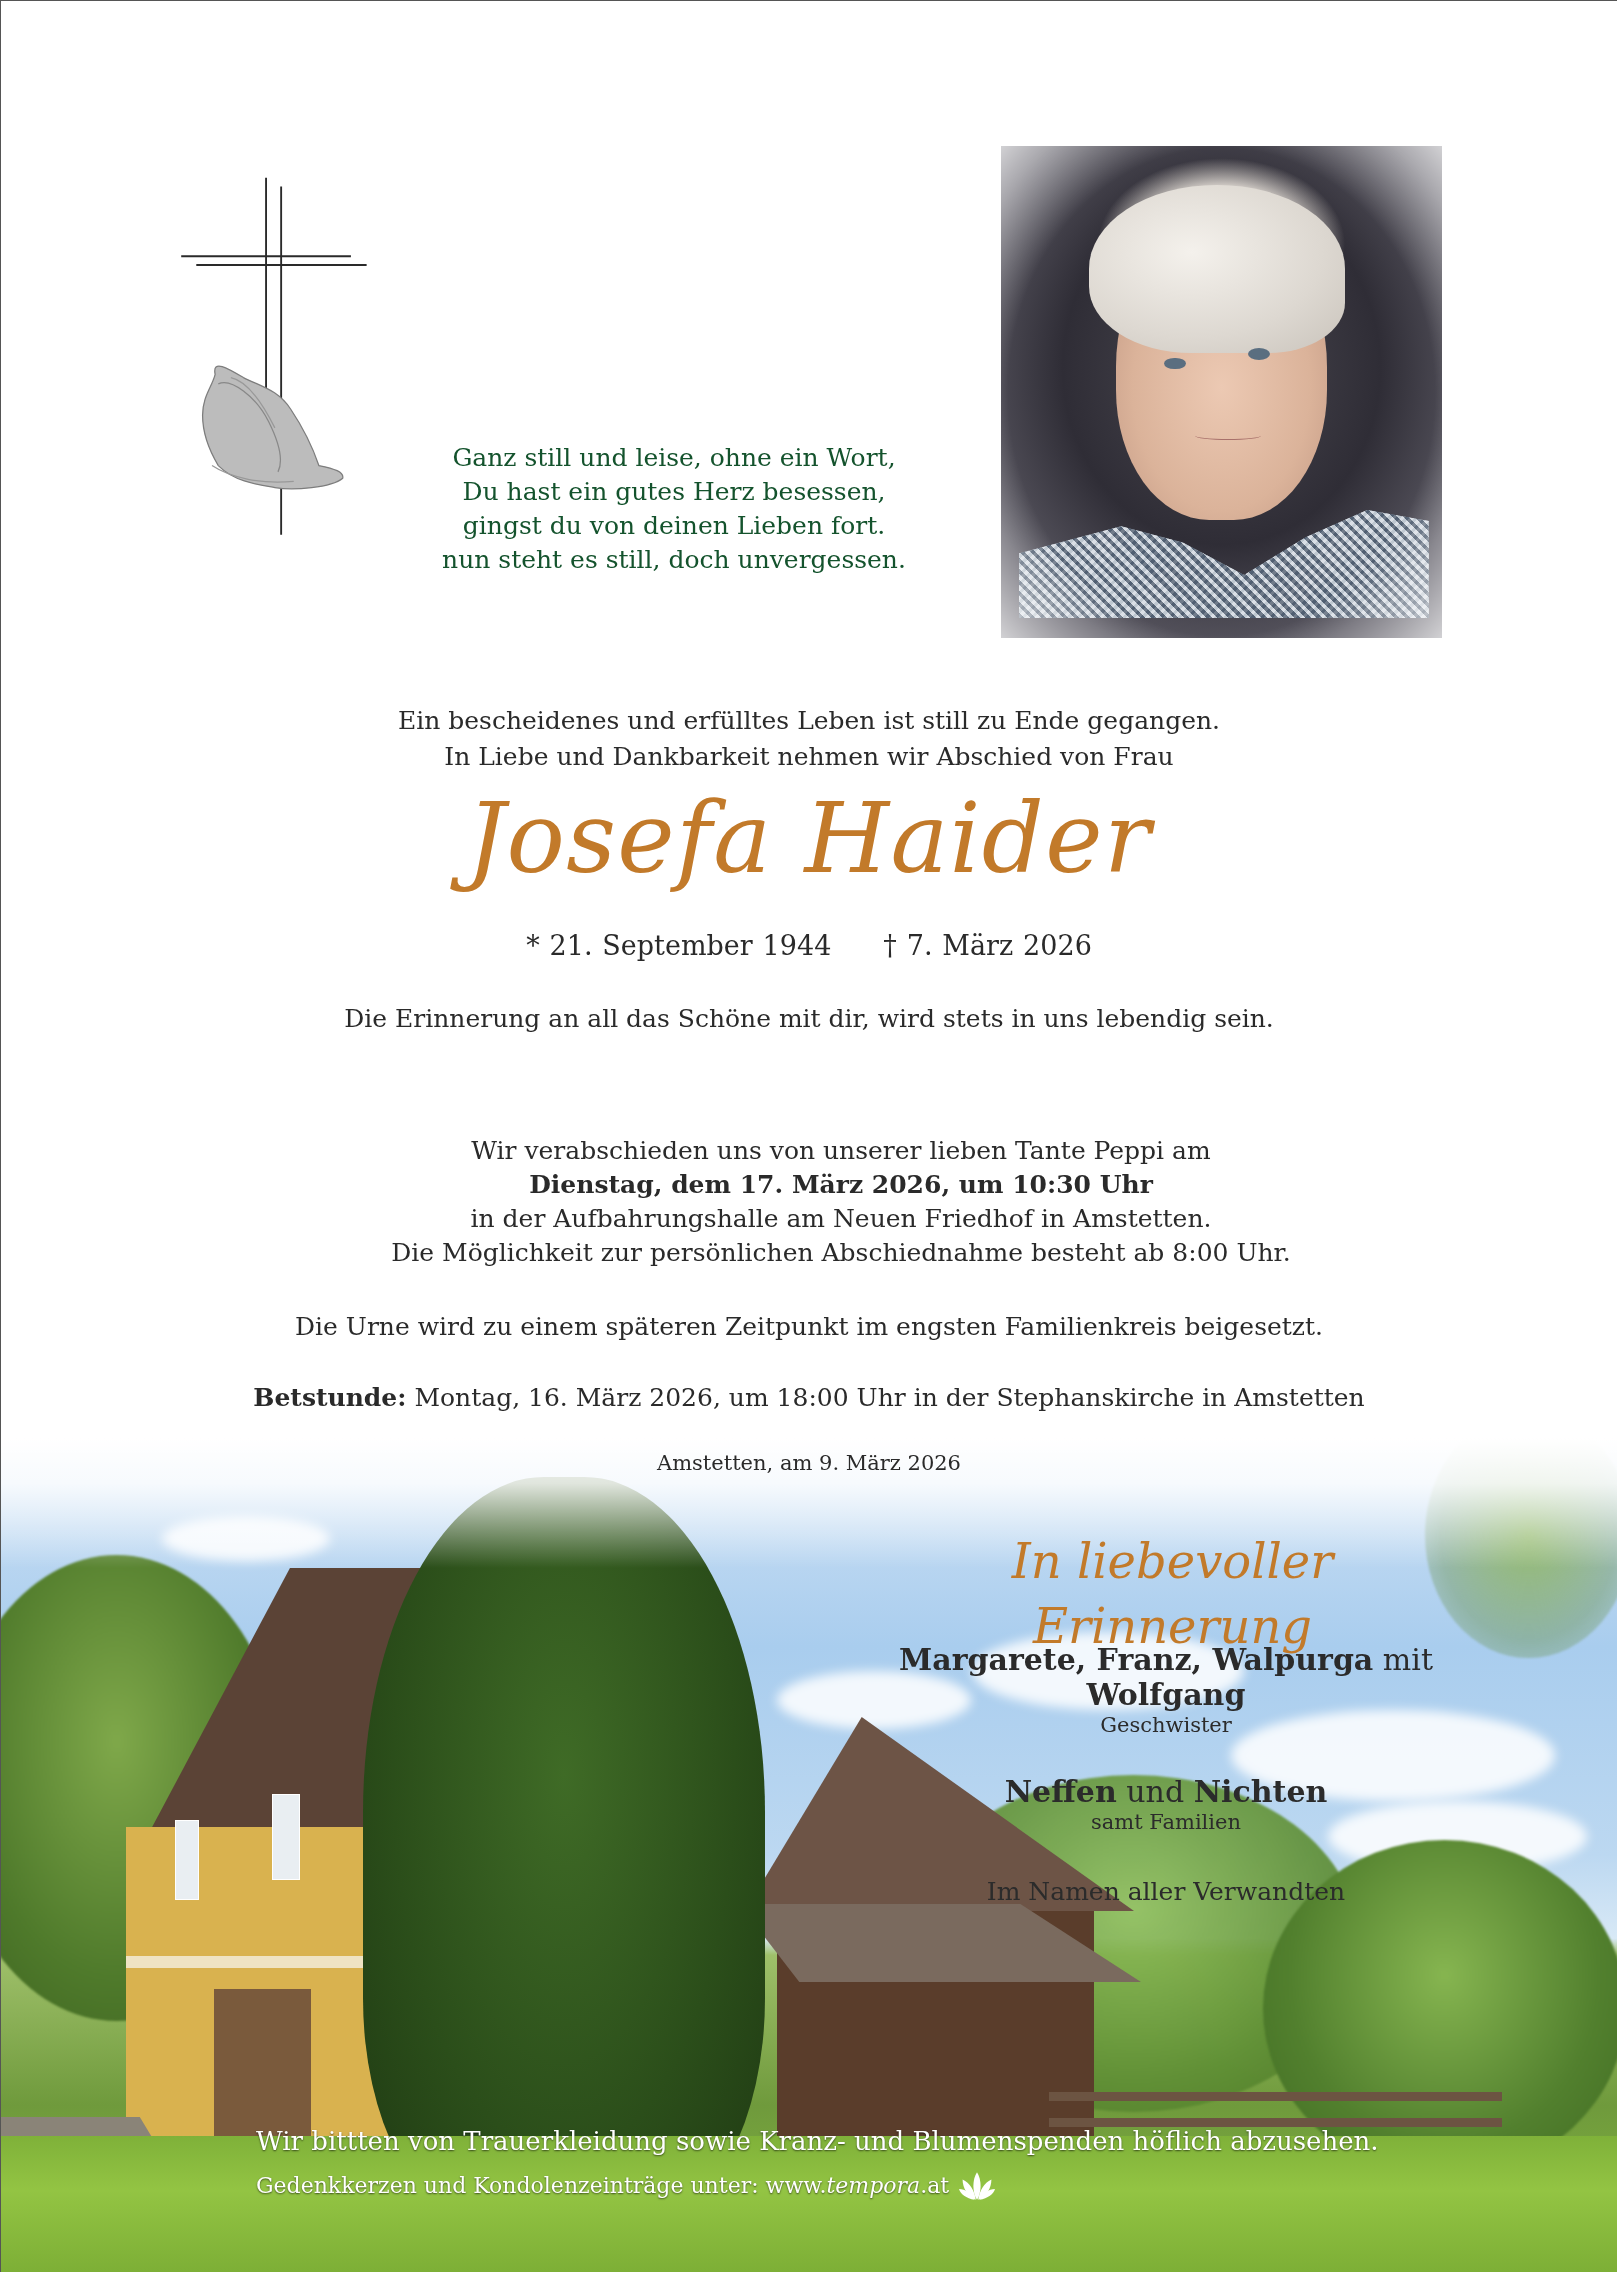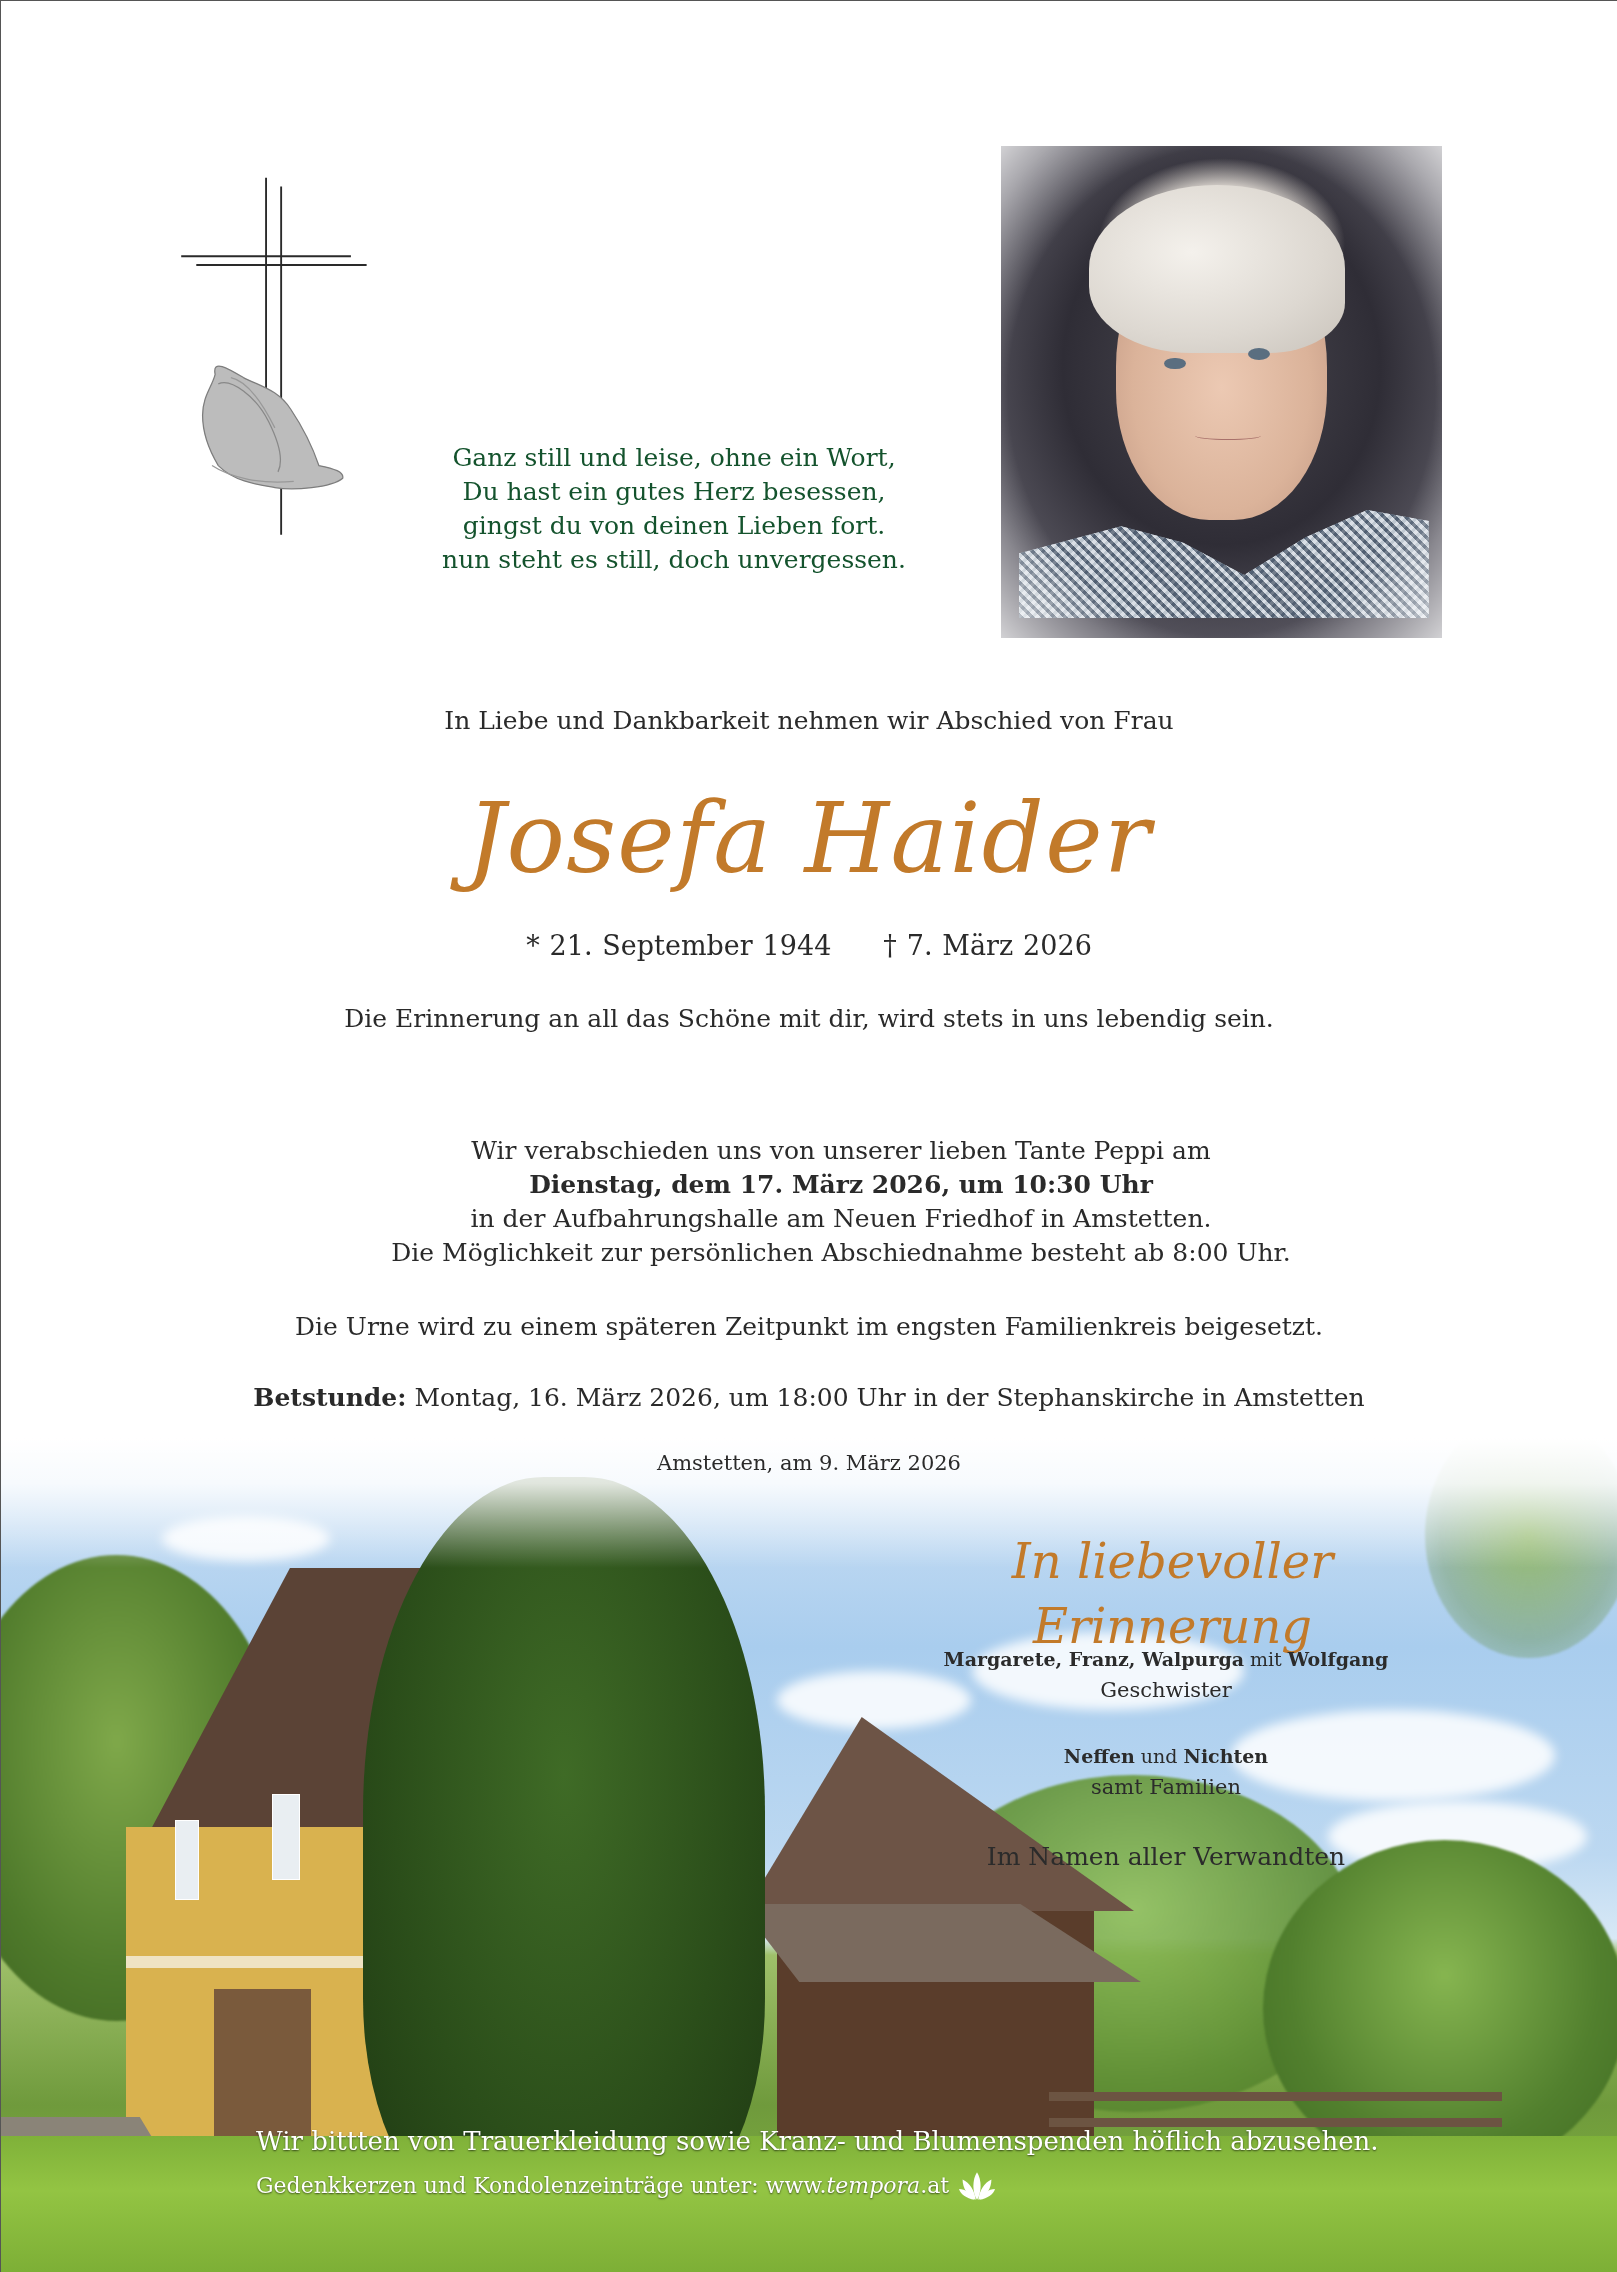--- a/index.html
+++ b/index.html
@@ -98,21 +98,21 @@
     background: linear-gradient(180deg, #7fb139 0%, #93c443 40%, #7daf36 100%); }
   .fence { position: absolute; background: repeating-linear-gradient(180deg, #6c5442 0 9px, rgba(0,0,0,0) 9px 26px); }
   .gravel { position: absolute; left: 0; bottom: 0; width: 233px; height: 155px; background: #8a8478; clip-path: polygon(0 0, 60% 0, 100% 100%, 0 100%); }
 
   .memory-title {
     position: absolute; left: 881px; width: 583px; top: 1529px; text-align: center;
     font-family: "DejaVu Serif", serif; font-style: italic; font-size: 48px; line-height: 65px;
     color: #c27a2a; z-index: 6;
   }
   .mourners { position: absolute; left: 842px; width: 648px; top: 1642px; text-align: center; z-index: 6; color: #2b2b2b; }
-  .m-names { font-size: 19px; line-height: 35px; }
+  .m-names { font-size: 30px; line-height: 35px; }
   .m-rel { font-size: 21px; line-height: 26px; }
   .m-gap { height: 36px; }
   .m-gap2 { height: 39px; }
   .m-allen { font-size: 25px; line-height: 35px; }
 
   .footer { position: absolute; left: 256px; top: 2122px; z-index: 6; color: #ffffff; text-shadow: 0 0.6px 1.9px rgba(0,0,0,0.6); }
   .f-line1 { font-size: 26px; line-height: 39px; white-space: nowrap; }
   .f-line2 { font-size: 22px; line-height: 39px; white-space: nowrap; margin-top: 5.2px; display: flex; align-items: center; gap: 10.4px; }
   .f-brand { font-style: italic; }
   .lotus { width: 36px; height: 32px; display: inline-block; }
@@ -149,20 +149,21 @@
 </div>
 
 <div class="poem">
   <span class="line">Ganz still und leise, ohne ein Wort,</span>
   <span class="line">Du hast ein gutes Herz besessen,</span>
   <span class="line">gingst du von deinen Lieben fort.</span>
   <span class="line">nun steht es still, doch unvergessen.</span>
 </div>
 
 <div class="center intro">
+  <span class="line">Ein bescheidenes und erfülltes Leben ist still zu Ende gegangen.</span>
   <span class="line">In Liebe und Dankbarkeit nehmen wir Abschied von Frau</span>
 </div>
 
 <div class="center name">Josefa Haider</div>
 
 <div class="center dates">
   <span>* 21. September 1944</span><span class="sep"></span><span>† 7. März 2026</span>
 </div>
 
 <div class="center spuren">

